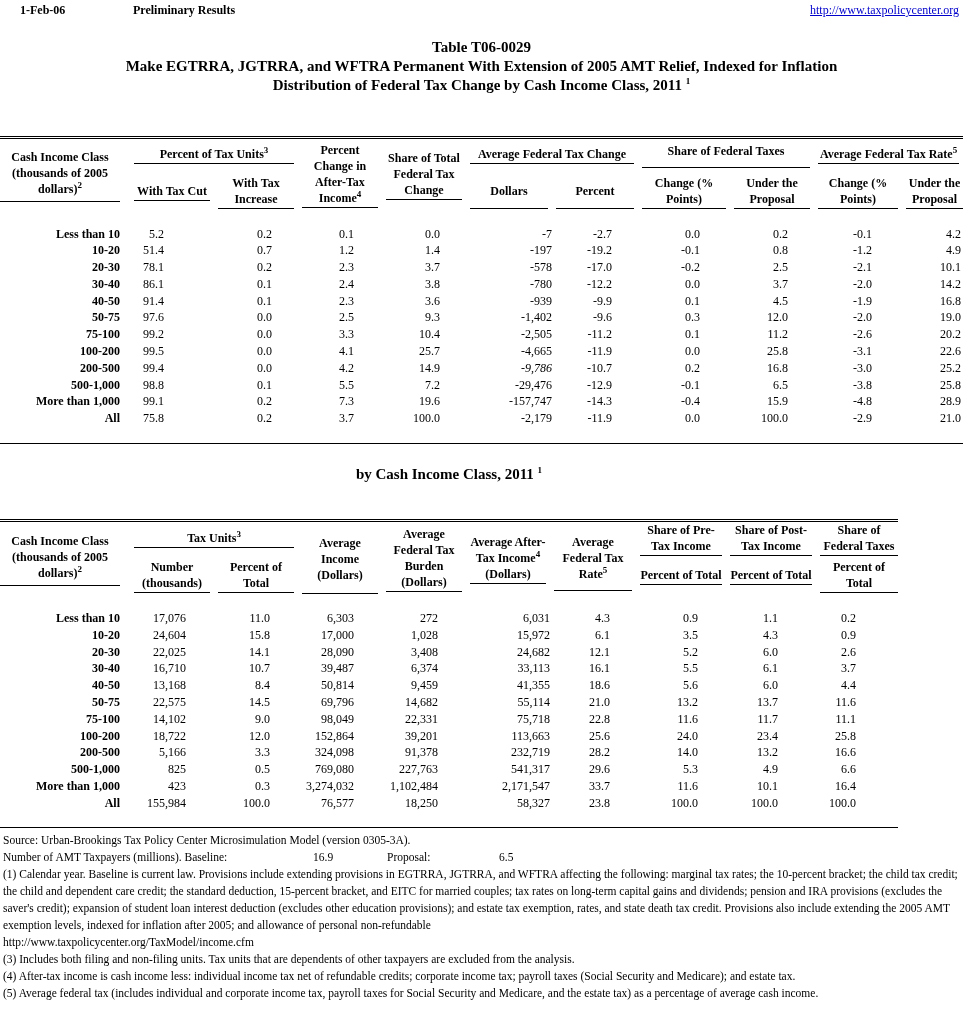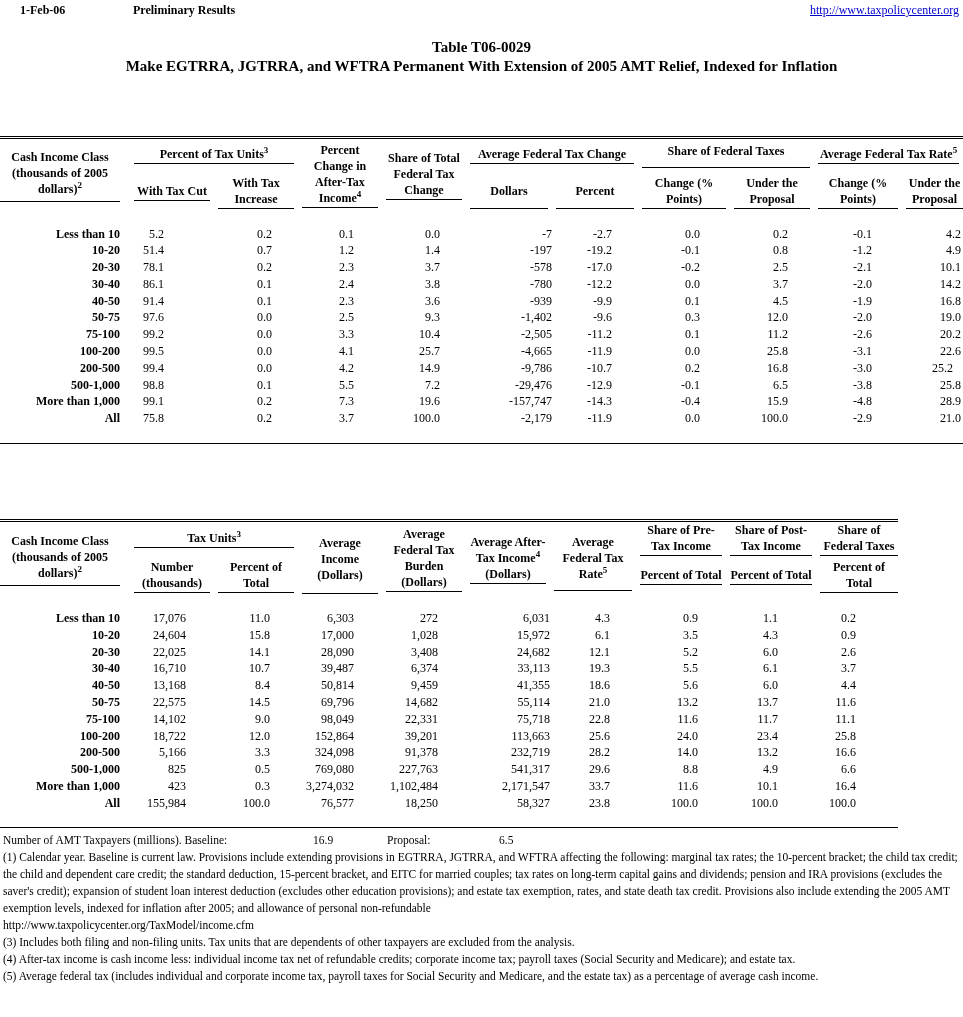--- a/index.html
+++ b/index.html
@@ -41,20 +41,21 @@
 
 <div class="topbar">
   <span class="date">1-Feb-06</span>
   <span class="prelim">Preliminary Results</span>
   <a class="url">http://www.taxpolicycenter.org</a>
 </div>
 
 <div class="title-block">
   <div>Table T06-0029</div>
   <div>Make EGTRRA, JGTRRA, and WFTRA Permanent With Extension of 2005 AMT Relief, Indexed for Inflation</div>
+  <div><span>Distribution of Federal Tax Change by Cash Income Class, 2011</span> <sup>1</sup></div>
 </div>
 
 <table class="t1 dbl">
   <colgroup>
     <col style="width:130px">
       <col style="width:84px">
       <col style="width:84px">
       <col style="width:84px">
       <col style="width:84px">
     <col style="width:86px">
@@ -222,26 +223,26 @@
         <td class="num" style="padding-right: 26px;">25.8</td>
         <td class="num" style="padding-right: 30px;">-3.1</td>
         <td class="num" style="padding-right: 2px;">22.6</td>
       </tr>
       <tr>
         <td class="lbl">200-500</td>
         <td class="num" style="padding-right: 50px;">99.4</td>
         <td class="num" style="padding-right: 26px;">0.0</td>
         <td class="num" style="padding-right: 28px;">4.2</td>
         <td class="num" style="padding-right: 26px;">14.9</td>
-        <td class="num" style="padding-right: 0px;">-9,786</td>
+        <td class="num" style="padding-right: 0px; font-style: italic;">-9,786</td>
         <td class="num" style="padding-right: 26px;">-10.7</td>
         <td class="num" style="padding-right: 30px;">0.2</td>
         <td class="num" style="padding-right: 26px;">16.8</td>
         <td class="num" style="padding-right: 30px;">-3.0</td>
-        <td class="num" style="padding-right: 10px;">25.2</td>
+        <td class="num" style="padding-right: 2px;">25.2</td>
       </tr>
       <tr>
         <td class="lbl">500-1,000</td>
         <td class="num" style="padding-right: 50px;">98.8</td>
         <td class="num" style="padding-right: 26px;">0.1</td>
         <td class="num" style="padding-right: 28px;">5.5</td>
         <td class="num" style="padding-right: 26px;">7.2</td>
         <td class="num" style="padding-right: 0px;">-29,476</td>
         <td class="num" style="padding-right: 26px;">-12.9</td>
         <td class="num" style="padding-right: 30px;">-0.1</td>
@@ -274,20 +275,21 @@
         <td class="num" style="padding-right: 26px;">100.0</td>
         <td class="num" style="padding-right: 30px;">-2.9</td>
         <td class="num" style="padding-right: 2px;">21.0</td>
       </tr>
     </tbody>
 </table>
 
 <div class="rule1"></div>
 
 <div class="sub-title">
+  <div><span>by Cash Income Class, 2011</span> <sup>1</sup></div>
 </div>
 
 <table class="t2 dbl">
   <colgroup>
     <col style="width:130px">
       <col style="width:84px">
       <col style="width:84px">
       <col style="width:84px">
       <col style="width:84px">
     <col style="width:84px">
@@ -384,21 +386,21 @@
         <td class="num" style="padding-right: 38px;">6.0</td>
         <td class="num" style="padding-right: 42px;">2.6</td>
       </tr>
       <tr>
         <td class="lbl">30-40</td>
         <td class="num" style="padding-right: 28px;">16,710</td>
         <td class="num" style="padding-right: 28px;">10.7</td>
         <td class="num" style="padding-right: 28px;">39,487</td>
         <td class="num" style="padding-right: 28px;">6,374</td>
         <td class="num" style="padding-right: 0px;">33,113</td>
-        <td class="num" style="padding-right: 26px;">19.3</td>
+        <td class="num" style="padding-right: 26px;">16.1</td>
         <td class="num" style="padding-right: 28px;">5.5</td>
         <td class="num" style="padding-right: 38px;">6.1</td>
         <td class="num" style="padding-right: 42px;">3.7</td>
       </tr>
       <tr>
         <td class="lbl">40-50</td>
         <td class="num" style="padding-right: 28px;">13,168</td>
         <td class="num" style="padding-right: 28px;">8.4</td>
         <td class="num" style="padding-right: 28px;">50,814</td>
         <td class="num" style="padding-right: 28px;">9,459</td>
@@ -457,21 +459,21 @@
         <td class="num" style="padding-right: 42px;">16.6</td>
       </tr>
       <tr>
         <td class="lbl">500-1,000</td>
         <td class="num" style="padding-right: 28px;">825</td>
         <td class="num" style="padding-right: 28px;">0.5</td>
         <td class="num" style="padding-right: 28px;">769,080</td>
         <td class="num" style="padding-right: 28px;">227,763</td>
         <td class="num" style="padding-right: 0px;">541,317</td>
         <td class="num" style="padding-right: 26px;">29.6</td>
-        <td class="num" style="padding-right: 28px;">8.8</td>
+        <td class="num" style="padding-right: 28px;">5.3</td>
         <td class="num" style="padding-right: 38px;">4.9</td>
         <td class="num" style="padding-right: 42px;">6.6</td>
       </tr>
       <tr>
         <td class="lbl">More than 1,000</td>
         <td class="num" style="padding-right: 28px;">423</td>
         <td class="num" style="padding-right: 28px;">0.3</td>
         <td class="num" style="padding-right: 28px;">3,274,032</td>
         <td class="num" style="padding-right: 28px;">1,102,484</td>
         <td class="num" style="padding-right: 0px;">2,171,547</td>
@@ -491,20 +493,21 @@
         <td class="num" style="padding-right: 28px;">100.0</td>
         <td class="num" style="padding-right: 38px;">100.0</td>
         <td class="num" style="padding-right: 42px;">100.0</td>
       </tr>
     </tbody>
 </table>
 
 <div class="rule2"></div>
 
 <div class="notes">
+  <div>Source: Urban-Brookings Tax Policy Center Microsimulation Model (version 0305-3A).</div>
   <div class="amt">
     <span style="width:310px">Number of AMT Taxpayers (millions).  Baseline:</span><span style="width:74px">16.9</span><span style="width:112px">Proposal:</span><span>6.5</span>
   </div>
   <div>(1) Calendar year. Baseline is current law.  Provisions include extending provisions in EGTRRA, JGTRRA, and WFTRA affecting the following: marginal tax rates; the 10-percent bracket; the child tax credit; the child and dependent care credit; the standard deduction, 15-percent bracket, and EITC for married couples; tax rates on long-term capital gains and dividends; pension and IRA provisions (excludes the saver's credit); expansion of student loan interest deduction (excludes other education provisions); and estate tax exemption, rates, and state death tax credit.  Provisions also include extending the 2005 AMT exemption levels, indexed for inflation after 2005; and allowance of personal non-refundable</div>
   <div>http://www.taxpolicycenter.org/TaxModel/income.cfm</div>
   <div>(3) Includes both filing and non-filing units.  Tax units that are dependents of other taxpayers are excluded from the analysis.</div>
   <div>(4) After-tax income is cash income less: individual income tax net of refundable credits; corporate income tax; payroll taxes (Social Security and Medicare); and estate tax.</div>
   <div>(5) Average federal tax (includes individual and corporate income tax, payroll taxes for Social Security and Medicare, and the estate tax) as a percentage of average cash income.</div>
 </div>
 

